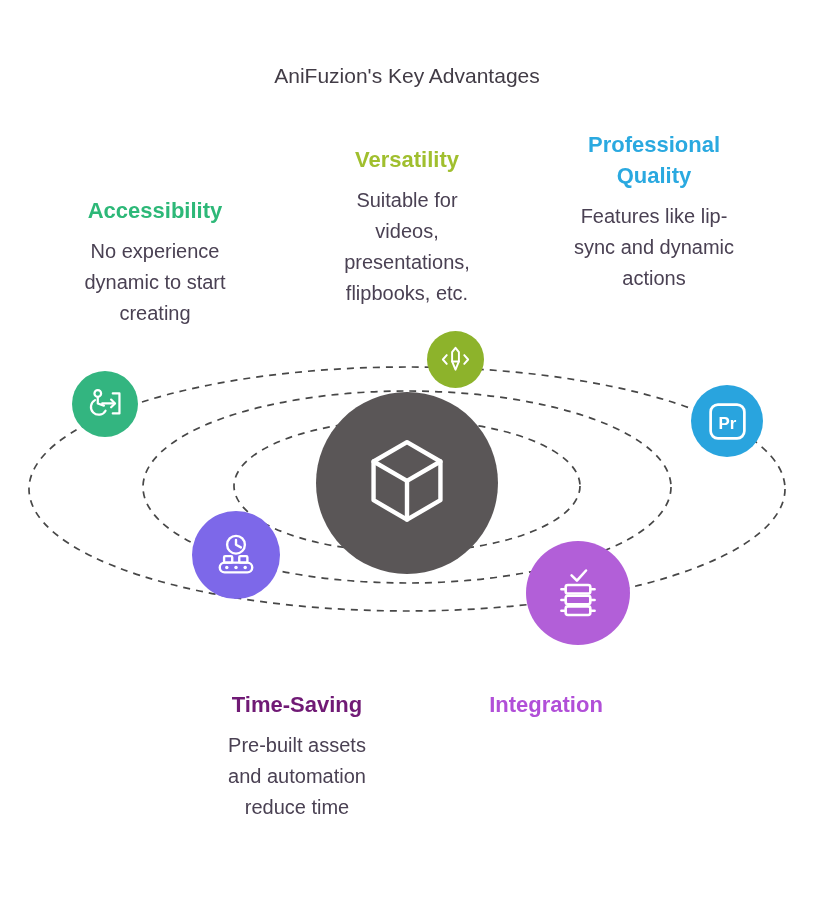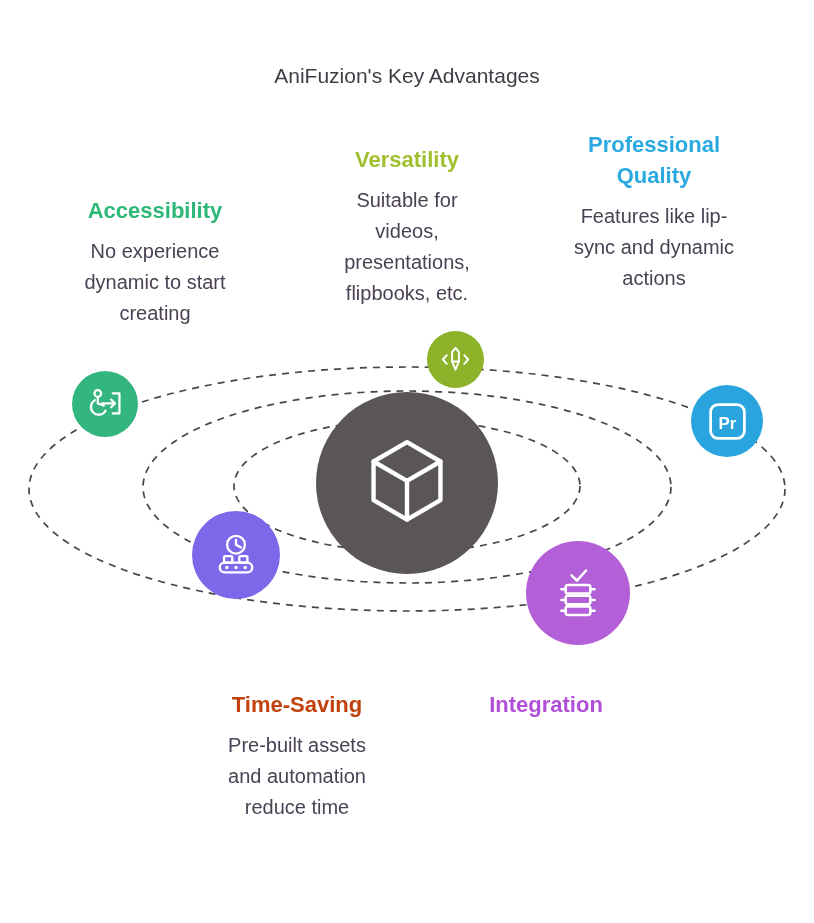--- a/index.html
+++ b/index.html
@@ -11,21 +11,21 @@
   .text-block{position:absolute;transform:translateX(-50%);text-align:center;width:232px;}
   .text-block h2{font-size:22px;font-weight:700;line-height:1.4;margin:0 0 9px 0;white-space:pre-line;}
   .text-block p{font-size:20px;line-height:1.55;margin:0;color:#4a4153;white-space:pre-line;}
   .block-accessibility{left:155px;top:152px;margin-top:44px;}
   .block-accessibility h2{color:#2db878;}
   .block-versatility{left:407px;top:145px;}
   .block-versatility h2{color:#a0bf2e;}
   .block-professional{left:654px;top:130px;}
   .block-professional h2{color:#2aa9e0;}
   .block-time{left:297px;top:690px;}
-  .block-time h2{color:#c2410c;}
+  .block-time h2{color:#701a75;}
   .block-integration{left:546px;top:690px;}
   .block-integration h2{color:#b14fd8;text-align:center;}
   .node{position:absolute;border-radius:50%;display:flex;align-items:center;justify-content:center;}
   .center-node{left:316px;top:392px;width:182px;height:182px;background:#5a5657;}
   .node-accessibility{left:72px;top:371px;width:66px;height:66px;background:#33b580;}
   .node-versatility{left:427px;top:331px;width:57px;height:57px;background:#8db32b;}
   .node-professional{left:691px;top:385px;width:72px;height:72px;background:#29a4de;align-items:center;}
   .node-time{left:192px;top:511px;width:88px;height:88px;background:#7d68e9;}
   .node-integration{left:526px;top:541px;width:104px;height:104px;background:#b25fd8;}
   .icon-stroke{fill:none;stroke:#ffffff;stroke-linecap:round;stroke-linejoin:round;}

